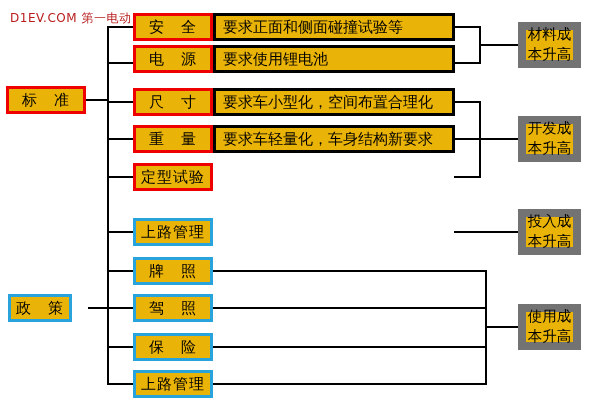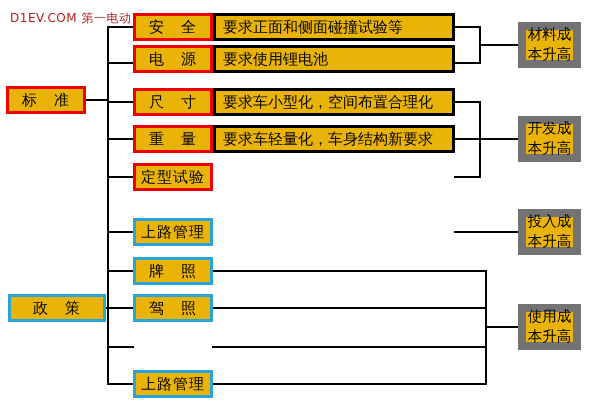--- a/index.html
+++ b/index.html
@@ -23,21 +23,21 @@
     border:8px solid #737373;white-space:pre-line;text-align:center;
     line-height:1.35;font-size:14.5px;letter-spacing:0;
   }
   .line{position:absolute;background:#000;z-index:1;}
   .watermark{
     position:absolute;left:10px;top:10px;font-size:12px;color:#b91c1c;
     letter-spacing:0.5px;z-index:3;
   }
   
   .root-standard{left:6px;top:86px;width:80px;height:28px;}
-  .root-policy{left:8px;top:294px;width:98px;height:28px;}
+  .root-policy{left:8px;top:294px;width:64px;height:28px;}
   
   .lab{left:133px;width:80px;height:28px;}
   .r0{top:13px;} .r1{top:45px;} .r2{top:88px;} .r3{top:125px;} .r4{top:163px;}
   .r5{top:218px;} .r6{top:257px;} .r7{top:294px;} .r8{top:333px;} .r9{top:370px;}
   
   .dsc{left:213px;width:242px;height:28px;}
   
   .out{left:518px;width:63px;height:46px;}
   .o0{top:22px;} .o1{top:116px;} .o2{top:209px;} .o3{top:304px;}
 </style>
@@ -52,20 +52,21 @@
   <div class="box blue root-policy">政　策</div>
 
   <div class="box red lab r0">安　全</div>
   <div class="box red lab r1">电　源</div>
   <div class="box red lab r2">尺　寸</div>
   <div class="box red lab r3">重　量</div>
   <div class="box red lab r4">定型试验</div>
   <div class="box blue lab r5">上路管理</div>
   <div class="box blue lab r6">牌　照</div>
   <div class="box blue lab r7">驾　照</div>
+  <div class="box blue lab r8">保　险</div>
   <div class="box blue lab r9">上路管理</div>
 
   <div class="box desc dsc r0">要求正面和侧面碰撞试验等</div>
   <div class="box desc dsc r1">要求使用锂电池</div>
   <div class="box desc dsc r2">要求车小型化，空间布置合理化</div>
   <div class="box desc dsc r3">要求车轻量化，车身结构新要求</div>
 
   <div class="box outcome out o0">材料成
 本升高</div>
   <div class="box outcome out o1">开发成

